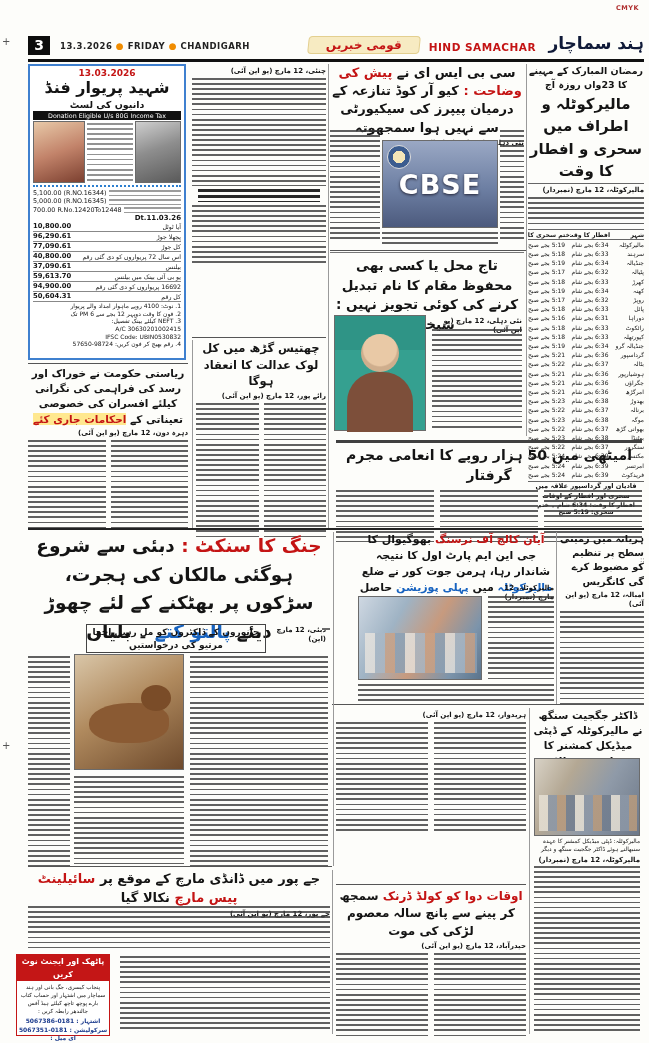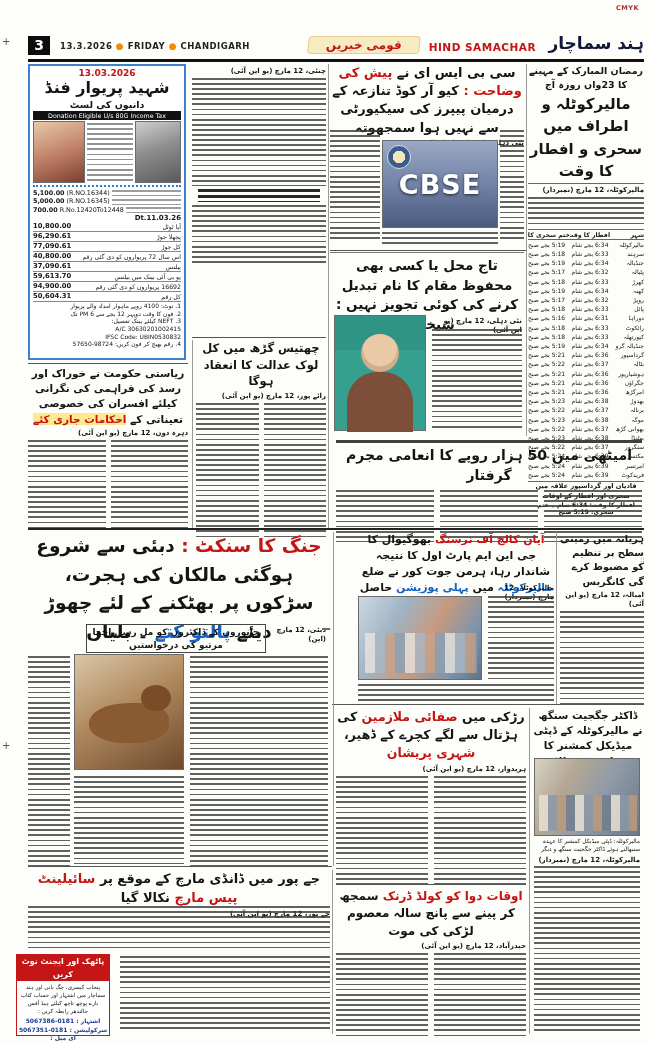--- a/index.html
+++ b/index.html
@@ -28,21 +28,21 @@
   .mast-ur{font-size:17px;font-weight:bold;color:#101a38;}
   
   .adbox{border:2px solid #3f80cf;background:#fff;padding:2px 3px;font-size:7px;overflow:hidden;}
   .ad-date{color:#c41414;font-weight:bold;font-size:9px;text-align:center;}
   .ad-title{font-size:16px;font-weight:bold;text-align:center;line-height:1.3;}
   .ad-sub{font-size:9.5px;font-weight:bold;text-align:center;}
   .ad-tax{background:#111;color:#fff;font-size:6.3px;text-align:center;line-height:9px;margin:1px 0;}
   .ad-photos{display:flex;gap:2px;height:62px;margin:1px 0;}
   .ad-dots{border-top:2px dotted #2c7fd0;margin:2px 0;}
   .ad-row{display:flex;align-items:center;gap:2px;font-size:6.4px;line-height:8.5px;direction:ltr;}
-  .ad-row .amt{font-weight:bold;white-space:nowrap;}
+  .ad-row .amt{font-weight:normal;white-space:nowrap;}
   .ad-trow{display:flex;align-items:center;font-size:6.8px;line-height:9px;border-bottom:1px solid #888;direction:ltr;}
   .ad-trow .amt{font-weight:bold;white-space:nowrap;}
   .ad-trow .lbl{margin-left:auto;direction:rtl;text-align:right;font-size:6.2px;}
   .ad-note{font-size:6px;line-height:7.6px;}
   .ad-send{background:#0ea5e9;font-size:7px;font-weight:bold;text-align:center;line-height:11px;margin-top:16px;}
   .ad-addr{background:#c41616;color:#fff;font-size:6.8px;font-weight:bold;text-align:center;line-height:11px;}
   
   .rz-head,.rz-row{display:flex;direction:rtl;font-size:6px;line-height:9.2px;}
   .rz-head{font-weight:bold;border-top:1px solid #666;border-bottom:1px solid #666;font-size:6.2px;}
   .rz-c1{width:34px;text-align:right;overflow:hidden;white-space:nowrap;}
@@ -453,26 +453,20 @@
 
   <div class="b rtl" style="left:560px;top:532px;width:84px;height:170px;">
     <div class="hl" style="font-size:9.8px;">ہریانہ میں زمینی سطح پر تنظیم کو مضبوط کرے گی کانگریس</div>
     <div class="dateline" style="margin-top:2px;">امبالہ، 12 مارچ (یو این آئی)</div>
     <div class="g" style="height:94px;margin-top:2px;"></div>
   </div>
 
   <div class="b hline" style="left:332px;top:704px;width:312px;"></div>
 
   <div class="b rtl" style="left:336px;top:708px;width:190px;height:176px;">
-    <div class="hl" style="font-size:12.5px;text-align:center;">
-      <span>رڑکی میں</span>
-      <span class="red">صفائی ملازمین</span>
-      <span>کی ہڑتال سے لگے کچرے کے ڈھیر،</span>
-      <span class="red">شہری پریشان</span>
-    </div>
     <div class="dateline" style="margin-top:3px;">ہریدوار، 12 مارچ (یو این آئی)</div>
     <div style="display:flex;gap:6px;margin-top:2px;">
       <div class="g" style="flex:1;height:112px;"></div>
       <div class="g" style="flex:1;height:112px;"></div>
     </div>
   </div>
 
   <div class="b rtl" style="left:532px;top:708px;width:112px;height:326px;">
     <div class="hl" style="font-size:10.5px;text-align:center;">ڈاکٹر جگجیت سنگھ نے مالیرکوٹلہ کے ڈپٹی میڈیکل کمشنر کا چارج سنبھالا</div>
     <div class="b photo" style="left:2px;top:50px;width:106px;height:78px;background:linear-gradient(120deg,#d8d2c6 0%,#b4a894 30%,#8f9aa8 60%,#6d7888 100%);">

